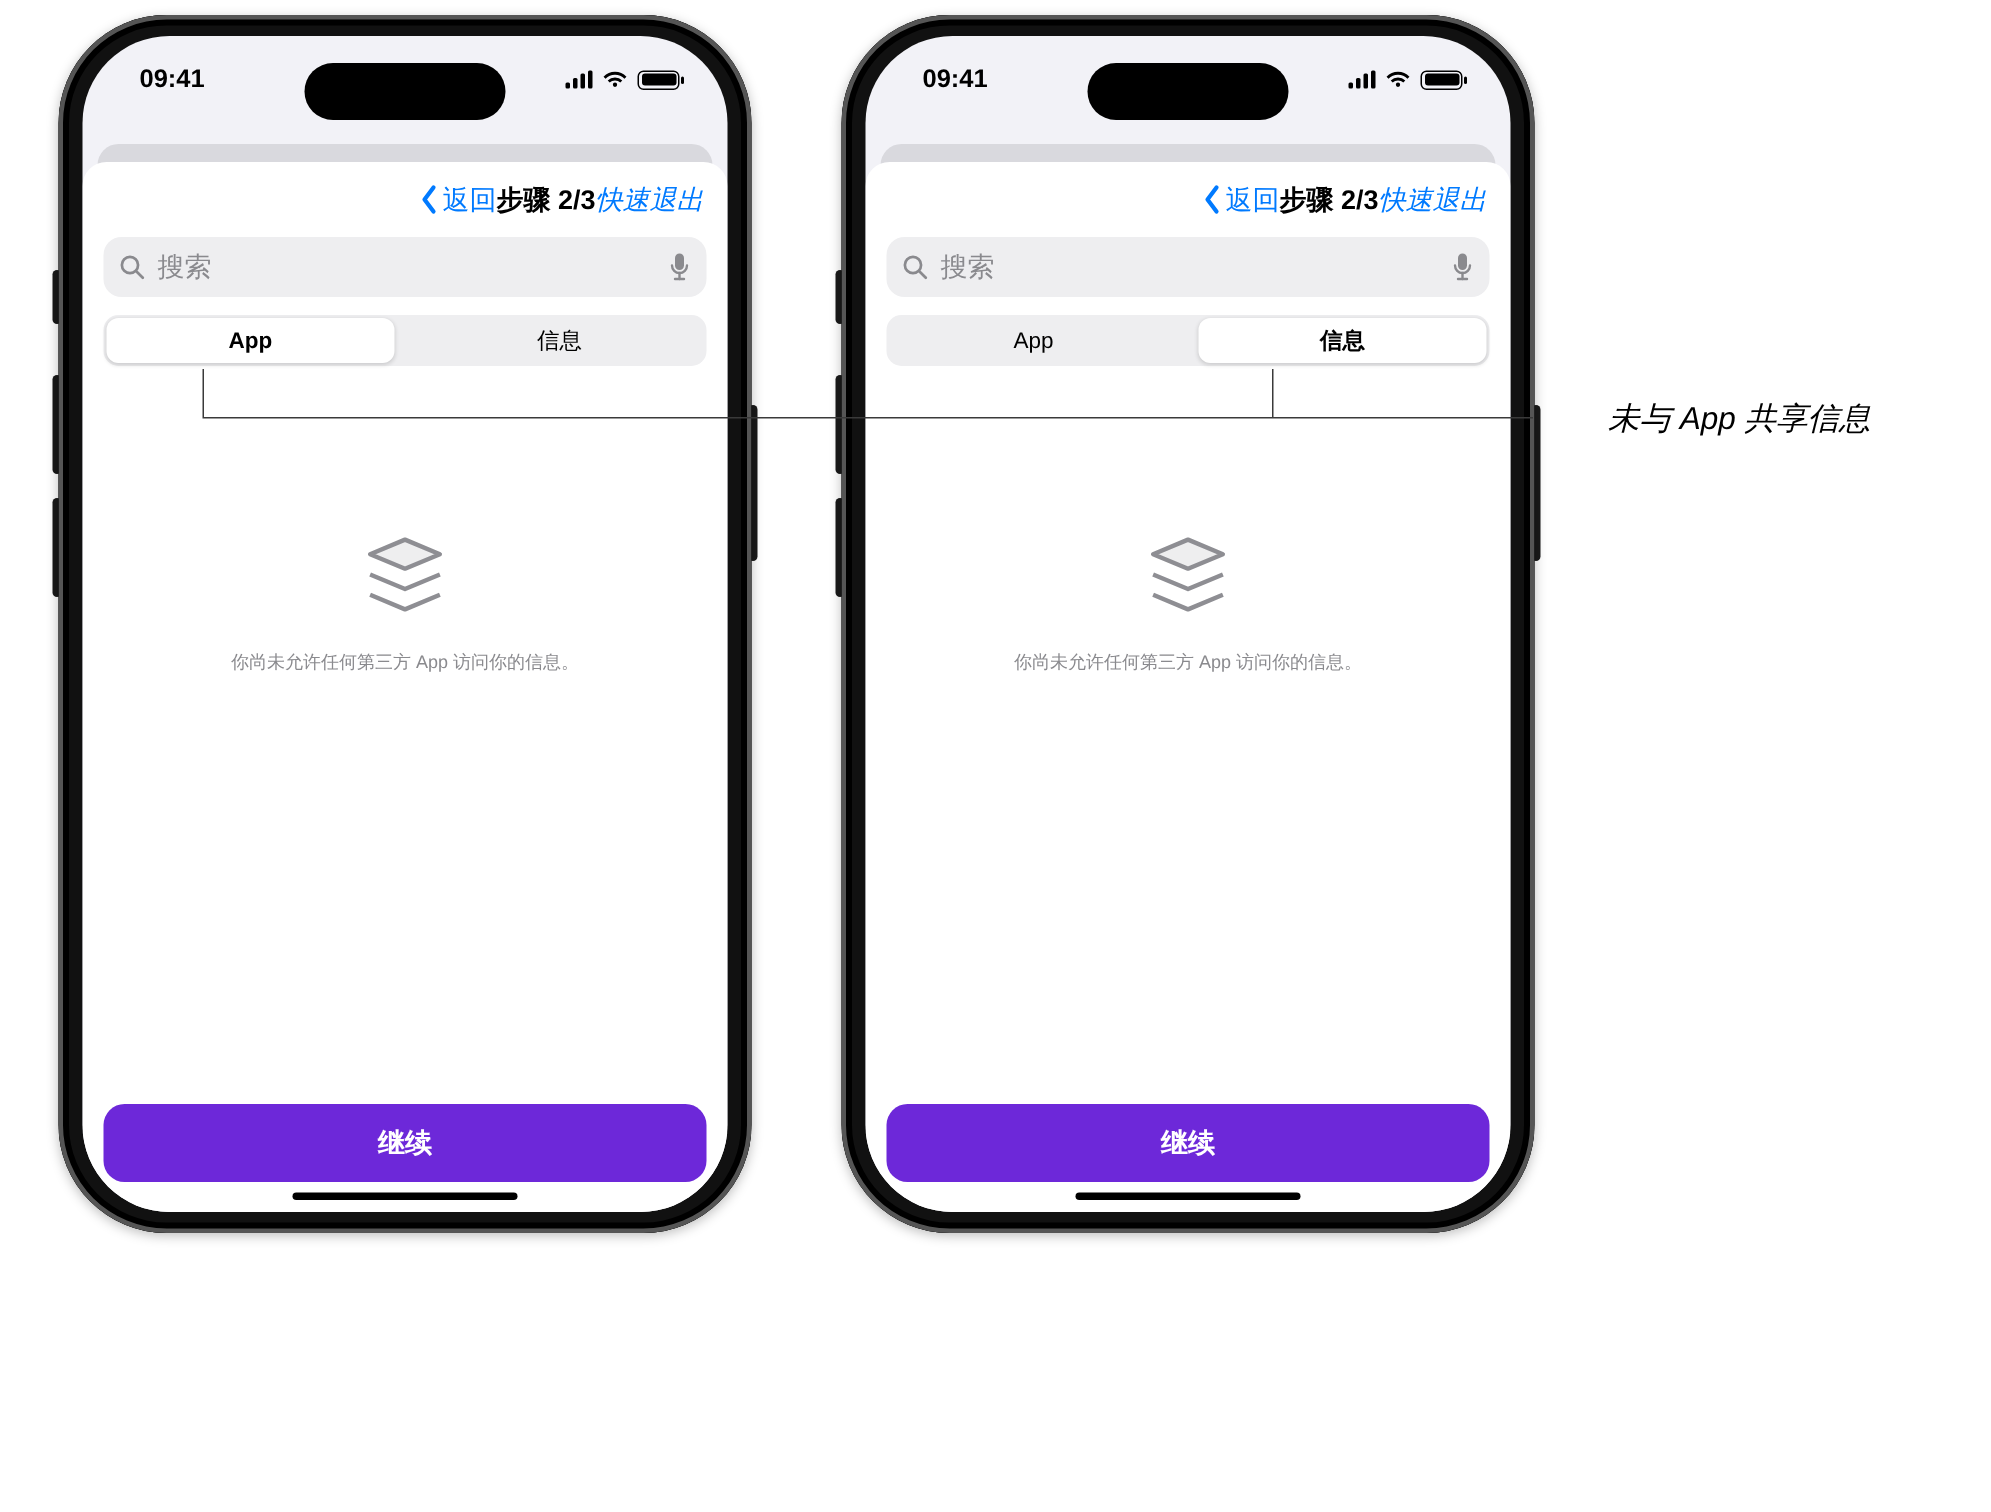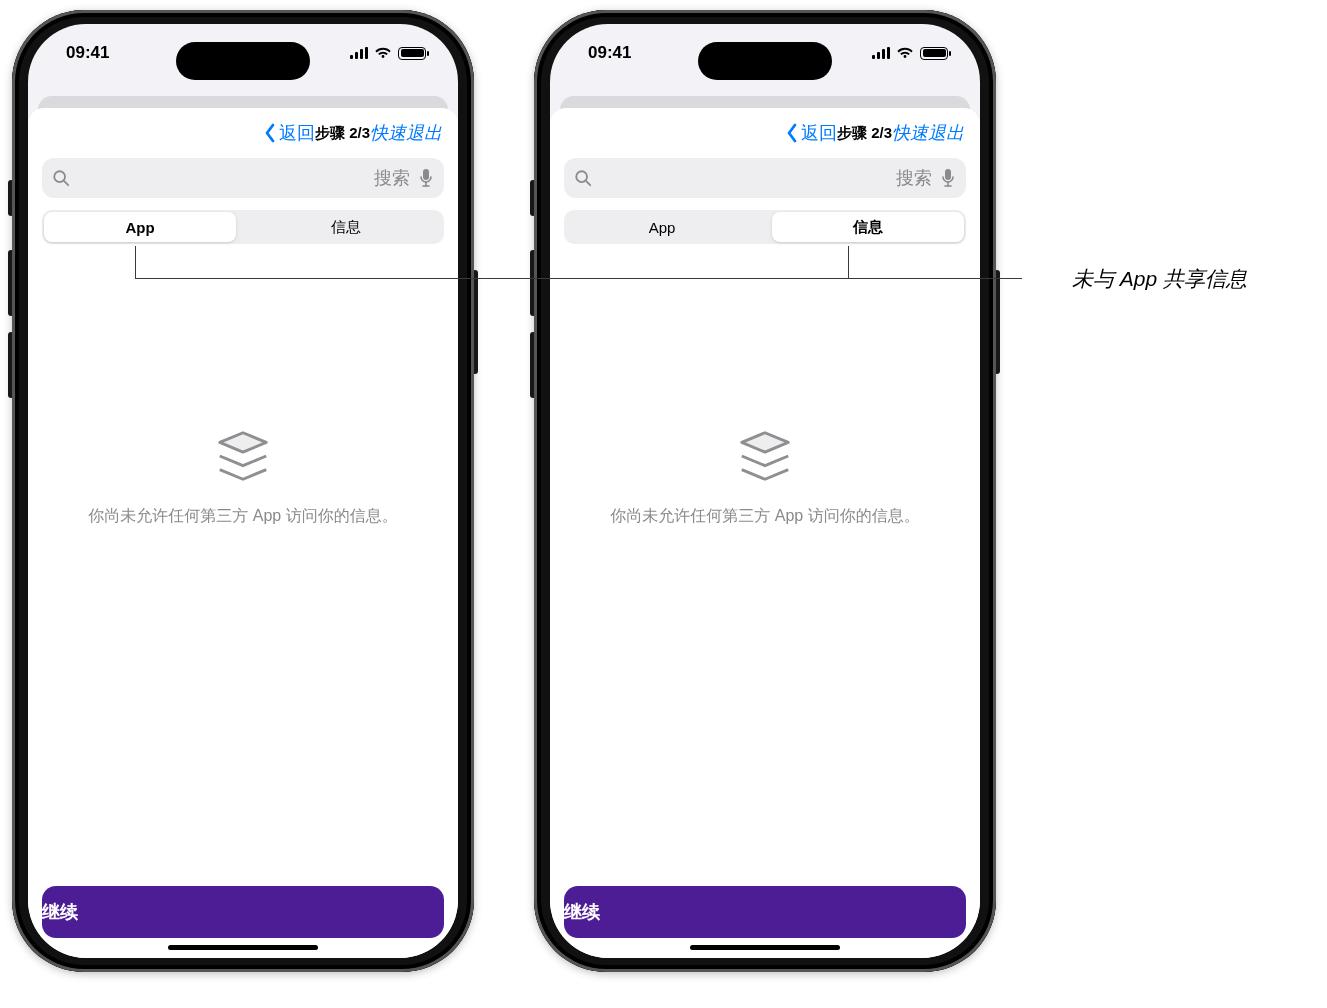--- a/index.html
+++ b/index.html
@@ -13,22 +13,23 @@
   .stage {
     position: relative;
     width: 1327px;
     height: 1008px;
   }
 
   
   .phone {
     position: absolute;
     width: 462px;
-    height: 962px;
+    height: 812px;
     top: 10px;
+    margin-left: 27px;
   }
   .phone.left  { left: 12px; }
   .phone.right { left: 534px; }
 
   .phone-body {
     position: absolute;
     inset: 0;
     border-radius: 72px;
     background: #111;
     box-shadow:
@@ -131,35 +132,34 @@
     justify-content: flex-end;
     padding: 0 16px;
     font-size: 18px;
   }
   .nav-left {
     display: flex; align-items: center; gap: 2px;
     color: #007aff;
     cursor: pointer;
   }
   .chev { width: 14px; height: 20px; }
-  .nav-title { font-weight: 700; color:#000; font-size: 15px; }
+  .nav-title { font-weight: 700; color:#000; font-size: 18px; }
   .nav-right { color:#007aff; cursor:pointer;font-style:italic; }
 
   
   .searchwrap { padding: 0 14px; }
   .searchbar {
     background: #eeeef0;
     border-radius: 12px;
     height: 40px;
     display:flex; align-items:center;
     padding: 0 10px;
     gap: 8px;
     color: #8a8a8e;
     font-size: 18px;
-    text-align: right;
   }
   .searchbar .sicon { width:18px; height:18px; flex:none; }
   .searchbar .stext { flex:1; }
   .searchbar .mic   { width:16px; height:20px; flex:none; }
 
   
   .segwrap { padding: 12px 14px 0 14px; }
   .segmented {
     background:#eeeef0;
     border-radius: 10px;
@@ -189,31 +189,31 @@
     flex-direction:column;
     align-items:center;
     justify-content:center;
     gap: 22px;
     padding-bottom: 40px;
     margin-top: -135px;
   }
   .stackicon { width:62px; height:56px; color:#8e8e93; }
   .emptytext {
     color:#8a8a8e;
-    font-size: 16px;
+    font-size: 12px;
     text-align:center;
     padding: 0 30px;
   }
 
   
   .cta-row { padding: 0 14px 20px 14px; }
   .cta {
-    background:#4c1d95;
+    background:#6d28d9;
     color:#fff;
-    text-align:left;
+    text-align:center;
     height:52px;
     line-height:52px;
     border-radius: 14px;
     font-size: 18px;
     font-weight:600;
     cursor:pointer;
   }
 
   .homebar {
     position:absolute; bottom:8px; left:50%;

